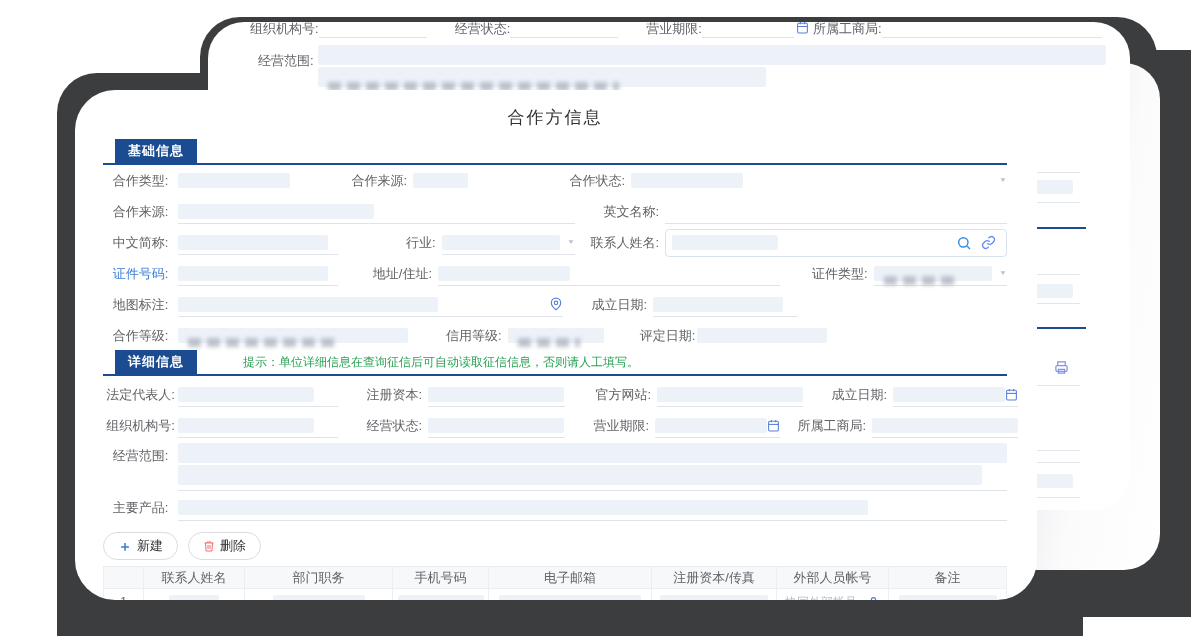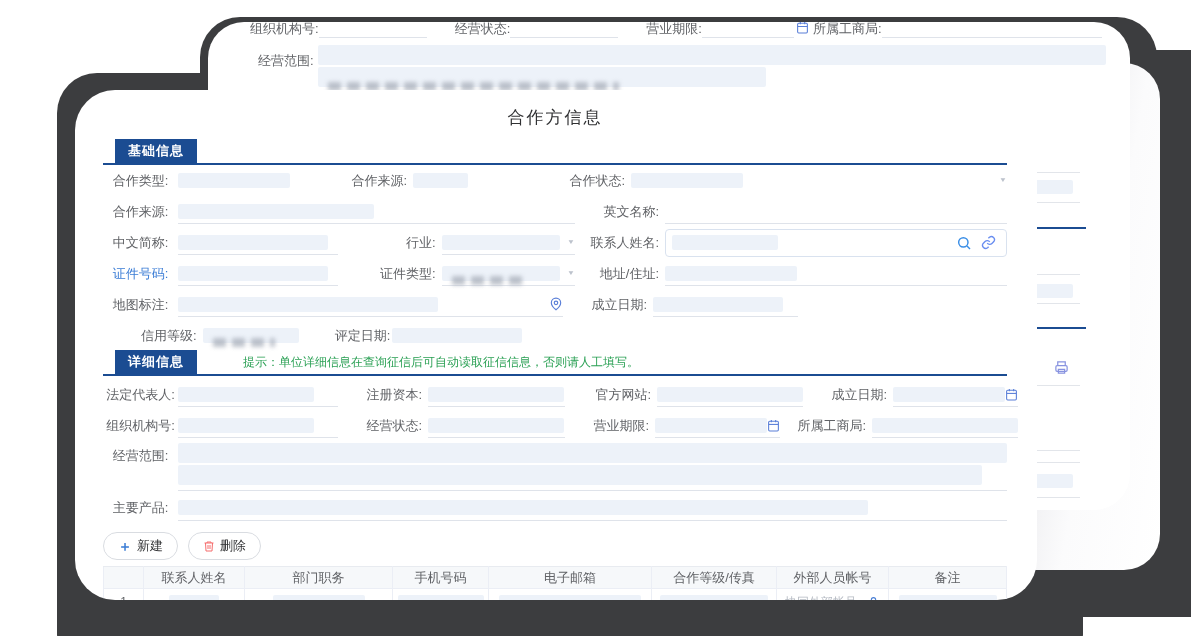--- a/index.html
+++ b/index.html
@@ -193,32 +193,32 @@
         </div>
       </div>
 
       <div class="frow">
         <div class="fld" style="width:245px">
           <span class="lbl l75 blue-lbl">证件号码:</span>
           <div class="ul" style="width:160px">
               <span class="fill" style="width:150px"></span>
             </div>
         </div>
+        <div class="fld" style="flex:1; margin-left:12px">
+          <span class="lbl l72">地址/住址:</span>
+          <div class="ul" style="flex:1">
+              <span class="fill" style="width:132px"></span>
+            </div>
+        </div>
         <div class="fld" style="width:227px">
           <span class="lbl l92">证件类型:</span>
           <div class="ul" style="width:140px">
             <span class="fill redact" style="width:118px"></span>
               <span class="arrow">▼</span>
           </div>
-        </div>
-        <div class="fld" style="flex:1; margin-left:12px">
-          <span class="lbl l72">地址/住址:</span>
-          <div class="ul" style="flex:1">
-              <span class="fill" style="width:132px"></span>
-            </div>
         </div>
       </div>
 
       <div class="frow">
         <div class="fld" style="width:460px">
           <span class="lbl l75">地图标注:</span>
           <div class="ul" style="flex:1">
             <span class="fill" style="width:260px"></span>
             <span style="margin-left:auto">
               <svg width="14" height="14" viewBox="0 0 24 24" fill="none" stroke="#5a7fd8" stroke-width="2">
@@ -230,20 +230,24 @@
         </div>
         <div class="fld" style="margin-left:12px">
           <span class="lbl l72">成立日期:</span>
           <div class="ul" style="width:145px">
               <span class="fill" style="width:130px"></span>
             </div>
         </div>
       </div>
 
       <div class="frow">
+        <div class="fld">
+          <span class="lbl l75">合作等级:</span>
+          <span class="fill redact" style="width:230px"></span>
+        </div>
         <div class="fld" style="margin-left:38px">
           <span class="lbl" style="margin-right:6px">信用等级:</span>
           <span class="fill redact" style="width:96px"></span>
         </div>
         <div class="fld" style="margin-left:36px">
           <span class="lbl" style="margin-right:2px">评定日期:</span>
           <span class="fill" style="width:130px"></span>
         </div>
       </div>
 
@@ -358,21 +362,21 @@
       </div>
 
       <table class="ctable">
         <thead>
           <tr>
             <th style="width:40px"></th>
             <th style="width:101px">联系人姓名</th>
             <th style="width:148px">部门职务</th>
             <th style="width:96px">手机号码</th>
             <th style="width:163px">电子邮箱</th>
-            <th style="width:125px">合作等级/传真</th>
+            <th style="width:125px">注册资本/传真</th>
             <th style="width:112px">外部人员帐号</th>
             <th>备注</th>
           </tr>
         </thead>
         <tbody>
           <tr>
             <td style="text-align:center">1</td>
             <td>
                 <div class="cellfill" style="width:50px"></div>
               </td>

